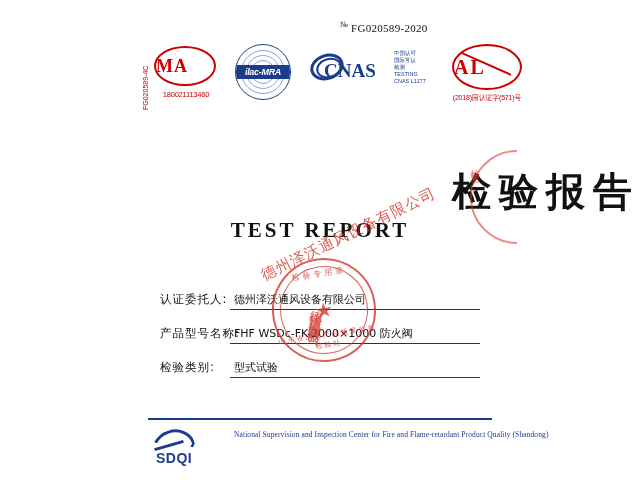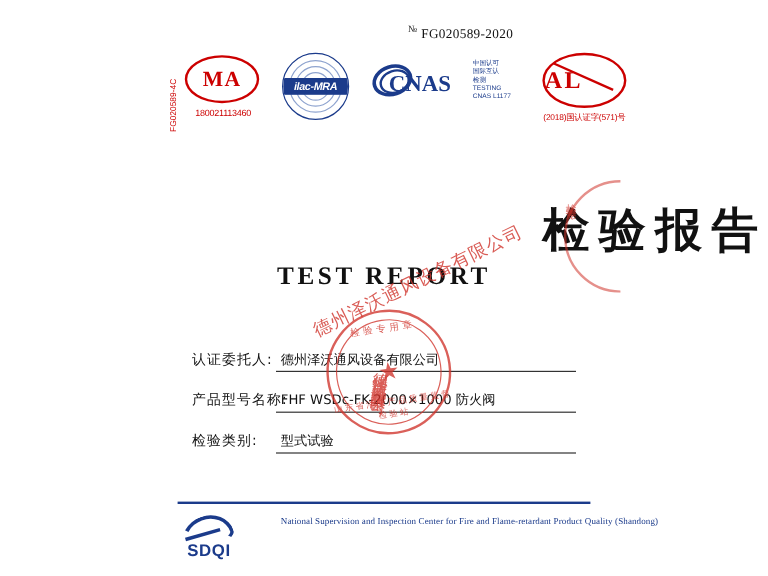--- a/index.html
+++ b/index.html
@@ -76,21 +76,21 @@
     width: 64px;
   }
   .cma-oval {
     width: 62px;
     height: 40px;
     border: 2.5px solid #cc0000;
     border-radius: 50%;
     box-sizing: border-box;
     display: flex;
     align-items: center;
-    justify-content: center;
+    justify-content: flex-start;
     font-family: "Liberation Serif", serif;
     font-weight: bold;
     font-size: 18px;
     color: #cc0000;
     letter-spacing: 1px;
   }
   .cma-num {
     margin-top: 4px;
     font-size: 7.5px;
     color: #cc0000;

